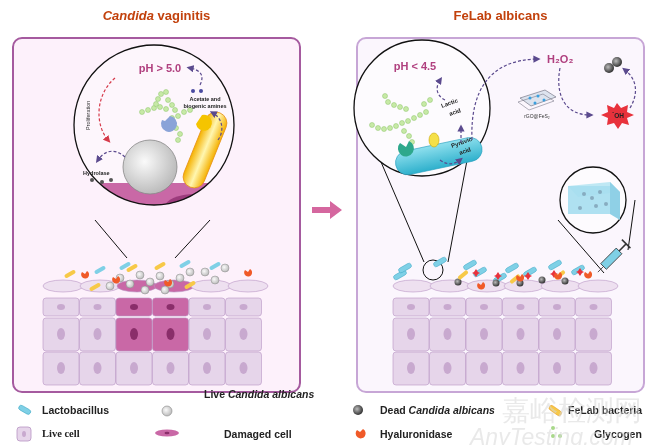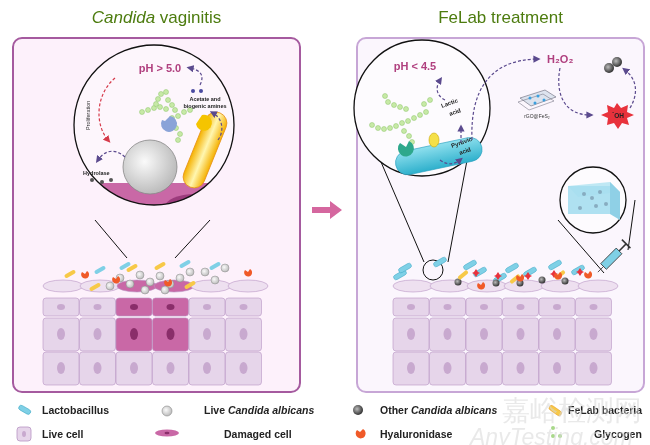--- a/index.html
+++ b/index.html
@@ -1,33 +1,33 @@
 <!DOCTYPE html>
 <html><head>
 <meta charset="utf-8">
 <style>
   html, body { margin:0; padding:0; background:#ffffff; }
   body { width:650px; height:445px; position:relative; overflow:hidden; font-family:"Liberation Sans", sans-serif; }
-  .title { position:absolute; top:8px; font-size:17px; font-weight:normal; color:#4d7c0f; text-align:center; }
+  .title { position:absolute; top:8px; font-size:13px; font-weight:bold; color:#c2410c; text-align:center; }
   .title em { font-style:italic; }
   .panel { position:absolute; top:37px; height:352px; border-radius:10px; }
   #panel-left { left:12px; width:285px; background:#fdf1fb; border:2px solid #a55a9f; }
   #panel-right { left:356px; width:285px; background:#fbf6fd; border:2px solid #c7a6d6; }
   svg { position:absolute; left:0; top:0; }
   .legend { position:absolute; font-size:10.5px; font-weight:bold; color:#222; }
   .legend .it { font-style:italic; }
   .wm { position:absolute; color:#d8d8d8; font-weight:normal; }
 </style>
 </head>
 <body>
 
 <div class="title" style="left:12px;width:289px;">
   <em>Candida</em><span> vaginitis</span>
 </div>
-<div class="title" style="left:356px;width:289px;">FeLab treatment</div>
+<div class="title" style="left:356px;width:289px;">FeLab albicans</div>
 
 <div class="panel" id="panel-left"></div>
 <div class="panel" id="panel-right"></div>
 
 <svg width="650" height="445" viewBox="0 0 650 445">
   <defs>
     <radialGradient id="gGray" cx="40%" cy="40%" r="60%">
         <stop offset="0" stop-color="#fafafa"></stop>
         <stop offset="1" stop-color="#bdbdbd"></stop>
       </radialGradient>
@@ -372,26 +372,26 @@
   <text x="0" y="0" transform="translate(442,108) rotate(-20)" font-family="Liberation Sans, sans-serif" font-size="6" font-weight="bold" fill="#222">Lactic</text>
   <text x="0" y="0" transform="translate(450,116) rotate(-20)" font-family="Liberation Sans, sans-serif" font-size="6" font-weight="bold" fill="#222">acid</text>
   <text x="0" y="0" transform="translate(452,148) rotate(-20)" font-family="Liberation Sans, sans-serif" font-size="6" font-weight="bold" fill="#222">Pyruvic</text>
   <text x="0" y="0" transform="translate(460,155) rotate(-20)" font-family="Liberation Sans, sans-serif" font-size="6" font-weight="bold" fill="#222">acid</text>
   <text x="547" y="63" font-family="Liberation Sans, sans-serif" font-size="11" font-weight="bold" fill="#b0407f">H₂O₂</text>
   <text x="537" y="118" font-family="Liberation Sans, sans-serif" font-size="5" fill="#333" text-anchor="middle">rGO@FeS₂</text>
   <text x="618" y="118" font-family="Liberation Sans, sans-serif" font-size="6.5" font-weight="bold" fill="#222" text-anchor="middle">˙OH</text>
 </svg>
 
 <div class="legend it" style="left:42px;top:404px;text-align:right;">Lactobacillus</div>
-<div class="legend" style="left:192px;top:404px;padding-left:12px;">
+<div class="legend" style="left:192px;top:388px;padding-left:12px;">
   <span>Live </span><span class="it">Candida albicans</span>
 </div>
 <div class="legend" style="left:380px;top:404px;">
-  <span>Other </span><span class="it">Candida albicans</span>
+  <span>Dead </span><span class="it">Candida albicans</span>
 </div>
 <div class="legend" style="left:568px;top:404px;">FeLab bacteria</div>
-<div class="legend" style="left:42px;top:428px;">Live cell</div>
+<div class="legend" style="left:42px;top:428px;font-family:Liberation Serif, serif;">Live cell</div>
 <div class="legend" style="left:192px;top:428px;margin-left:32px;">Damaged cell</div>
 <div class="legend" style="left:380px;top:428px;">Hyaluronidase</div>
 <div class="legend" style="left:568px;top:428px;padding-left:26px;">Glycogen</div>
 
 <div class="wm" style="left:502px;top:392px;font-size:28px;opacity:0.55;">嘉峪检测网</div>
 <div class="wm" style="left:470px;top:424px;font-size:23px;font-style:italic;font-weight:normal;opacity:0.55;">AnyTesting.com</div>
 
 </body></html>

